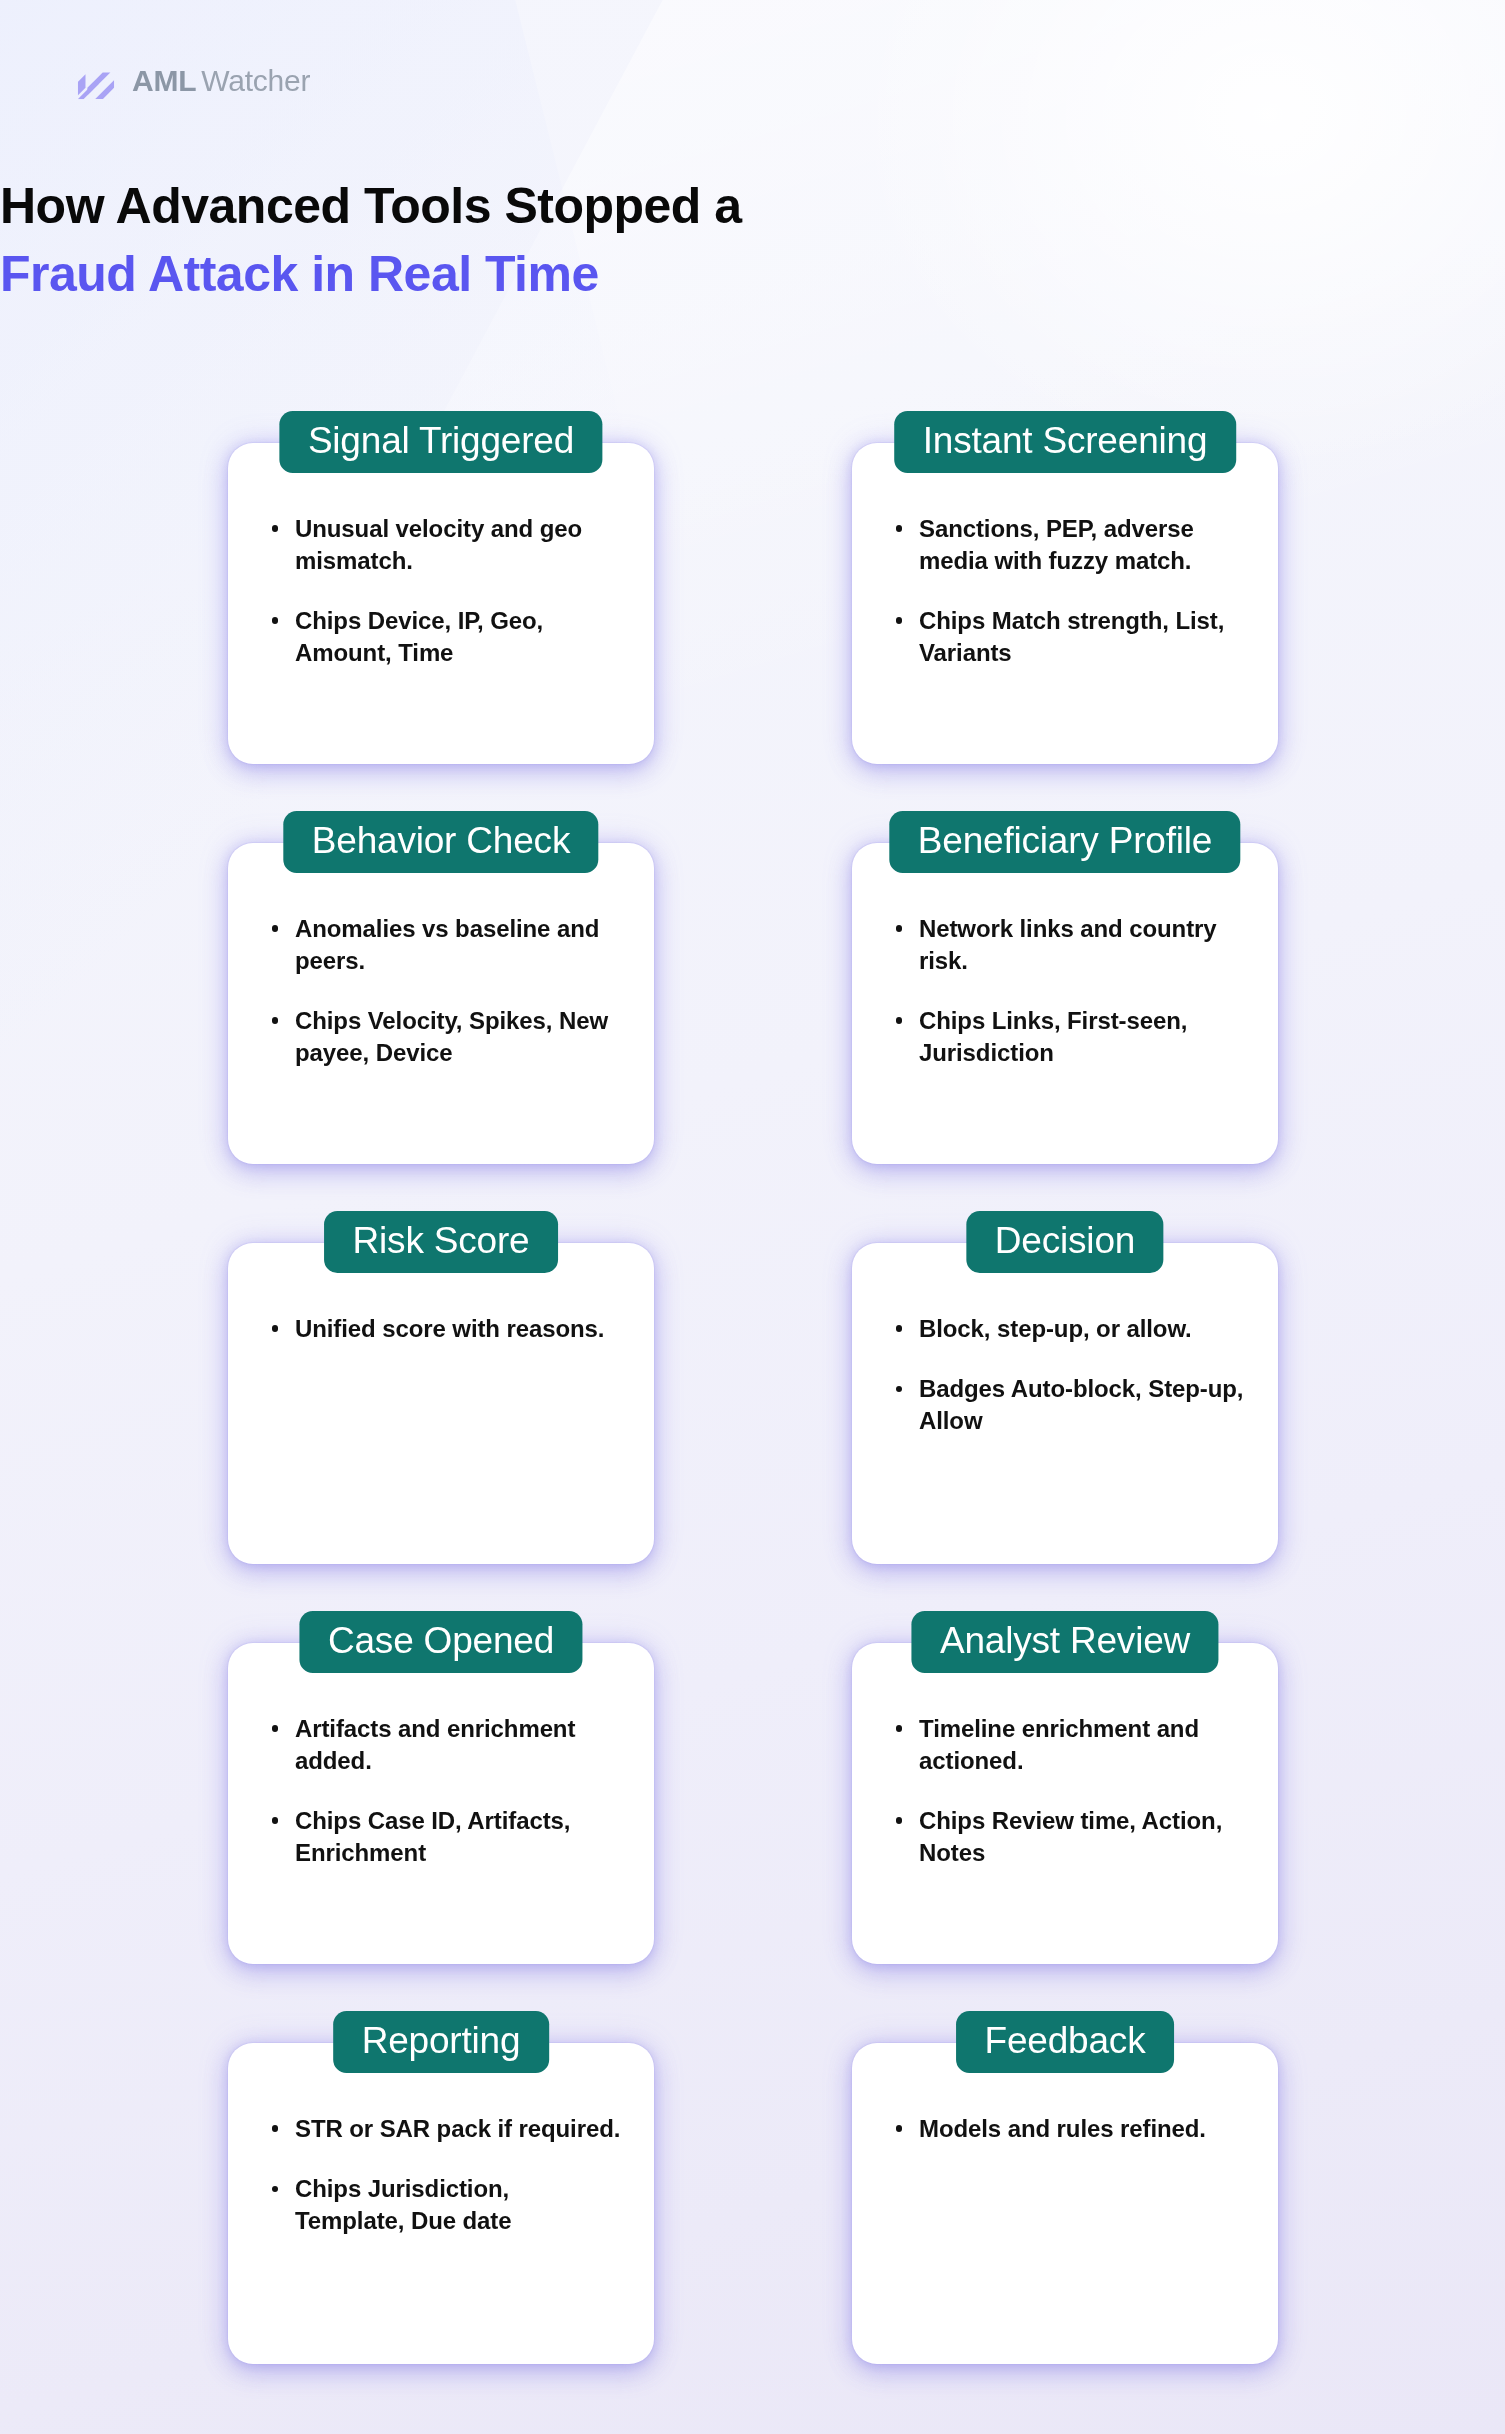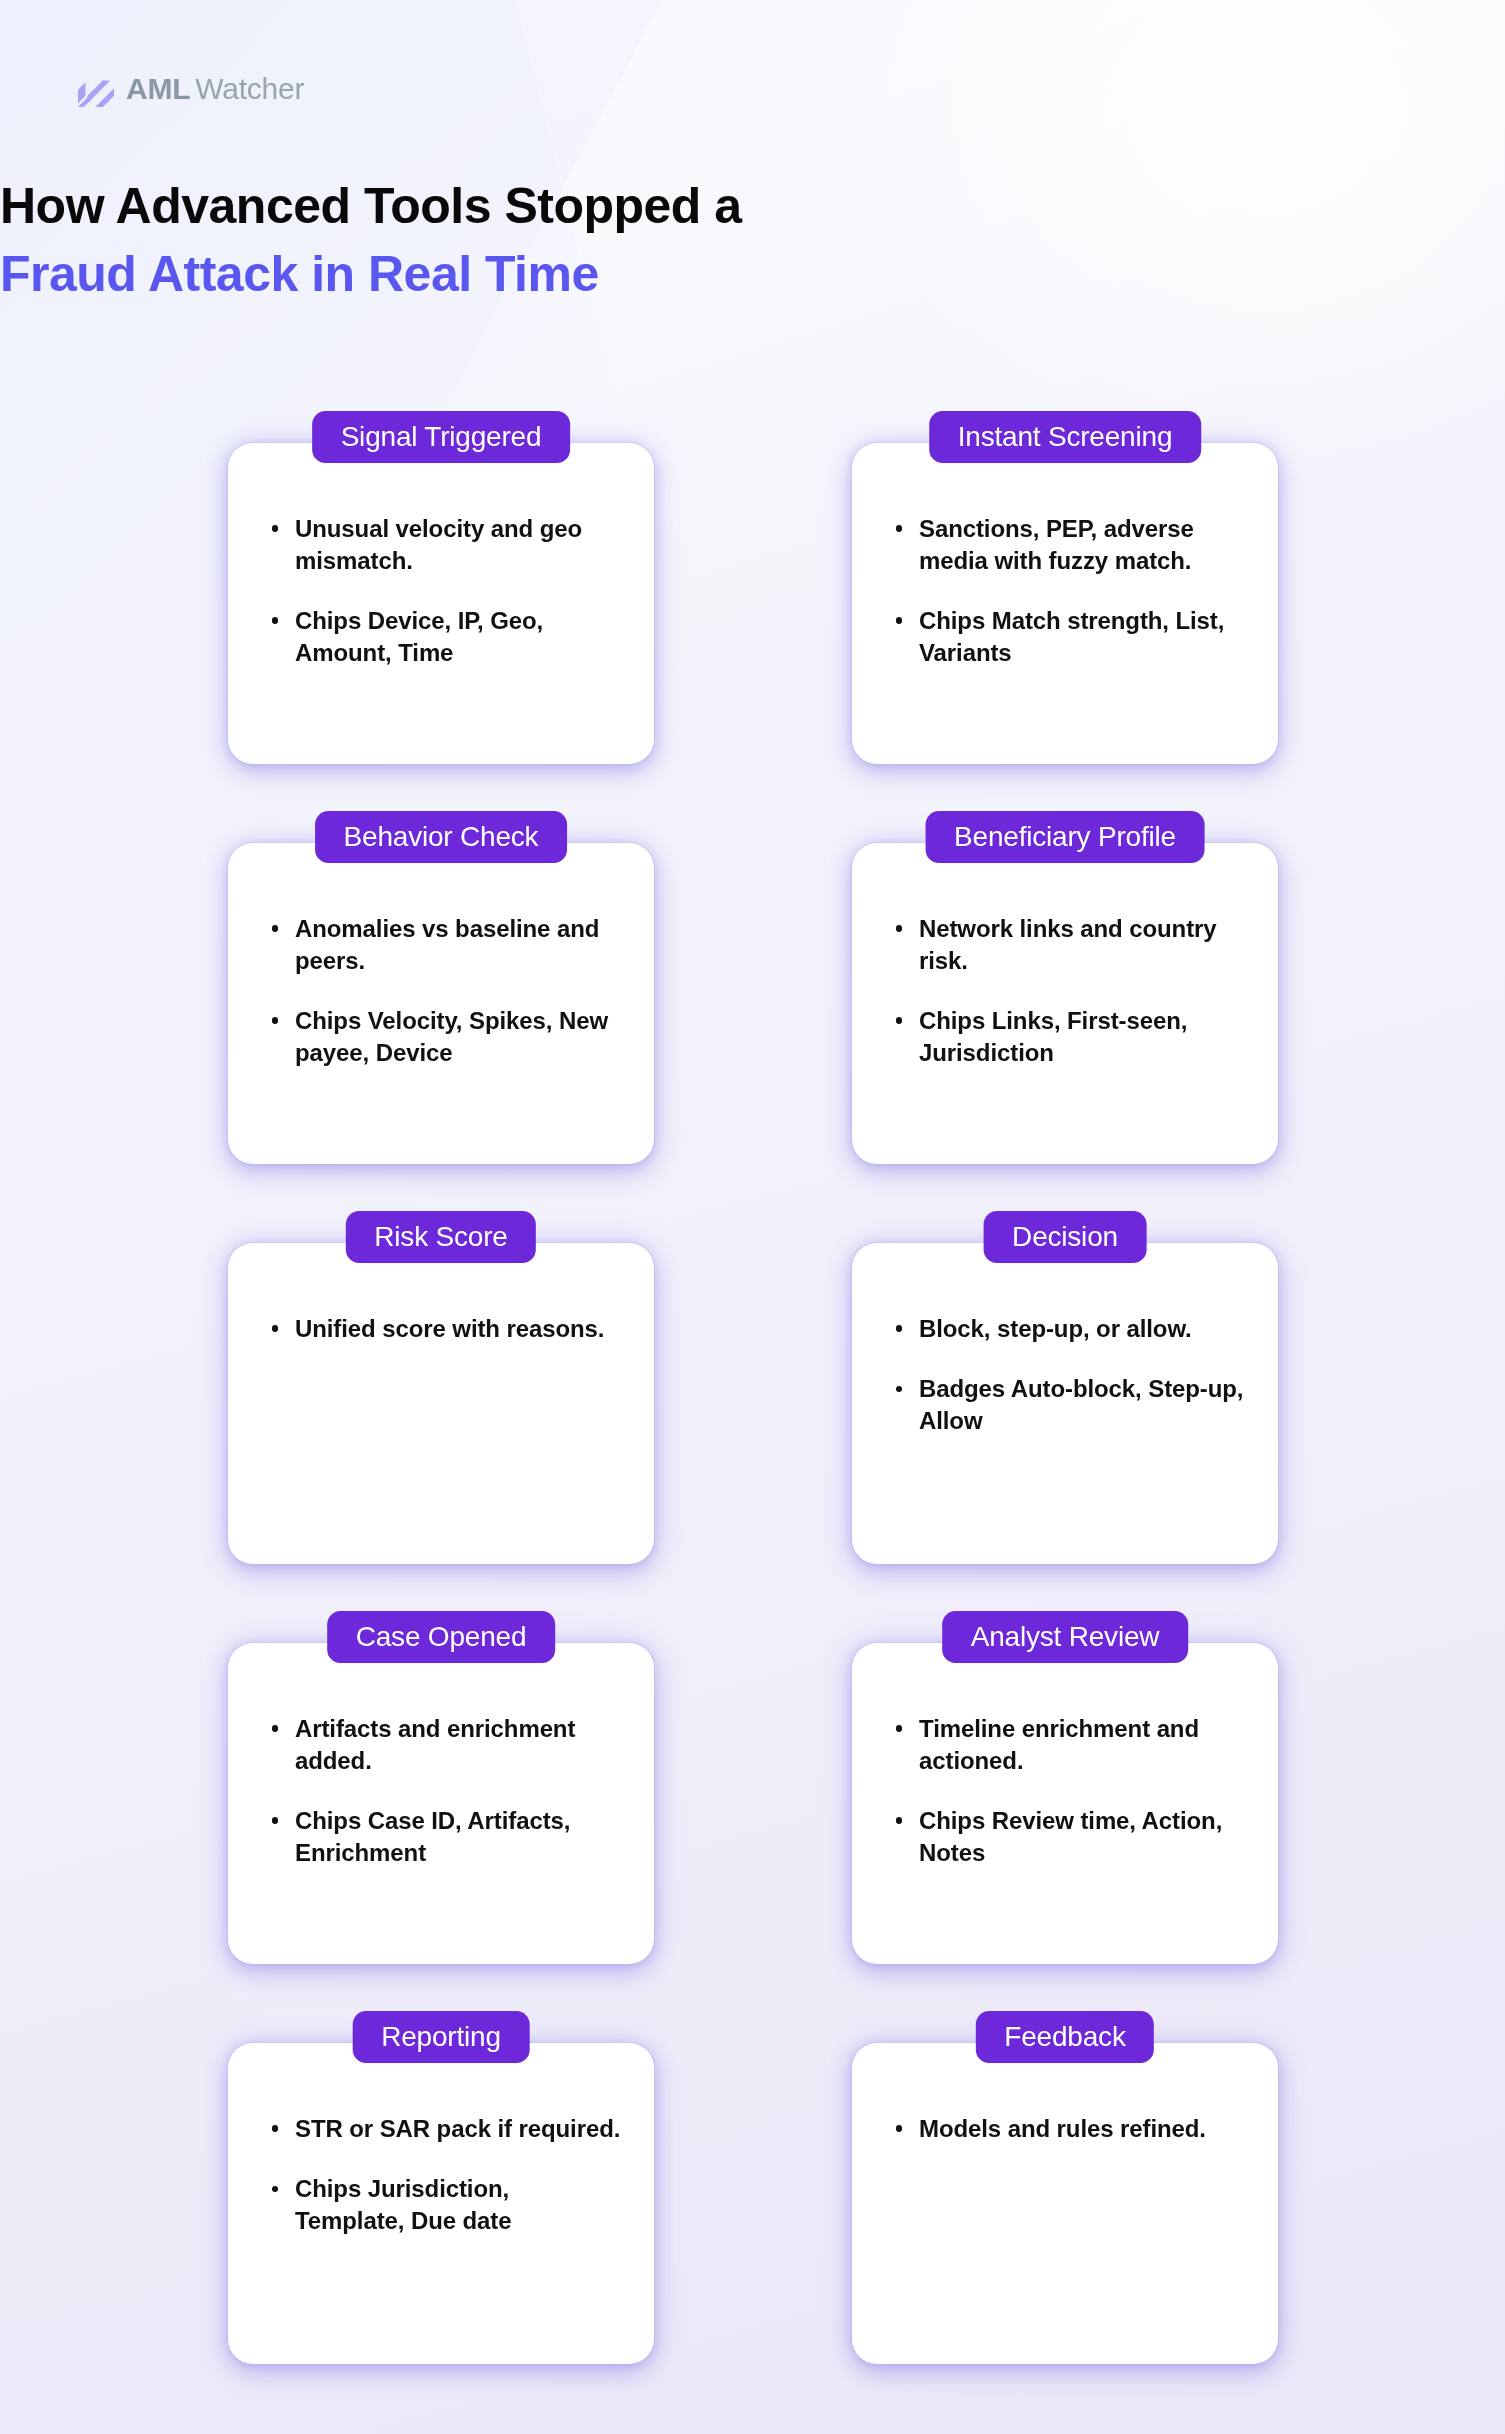--- a/index.html
+++ b/index.html
@@ -67,25 +67,25 @@
   .page {
     position: relative;
     z-index: 2;
     width: 1506px;
     height: 2435px;
   }
 
   
   .logo {
     position: absolute;
-    top: 67px;
+    top: 59px;
     left: 74px;
     display: flex;
     align-items: center;
-    gap: 8px;
+    gap: 14px;
   }
   .logo-mark {
     width: 44px;
     height: 44px;
     display: block;
   }
   .logo-text {
     font-size: 30px;
     letter-spacing: -0.2px;
     white-space: nowrap;
@@ -149,25 +149,25 @@
       0 1.9px 9.5px rgba(124,112,226,0.22),
       0 0 28.5px rgba(150,140,245,0.28);
     z-index: 1;
   }
 
   .card-badge {
     position: absolute;
     top: 0;
     left: 50%;
     transform: translateX(-50%);
-    background: #6d28d9;
+    background: #0f766e;
     color: #ffffff;
     border-radius: 13.3px;
     padding: 10.5px 28.5px 12.4px;
-    font-size: 28px;
+    font-size: 37px;
     font-weight: 400;
     line-height: 1.05;
     white-space: nowrap;
     z-index: 3;
     letter-spacing: -0.2px;
   }
 
   .card-content {
     position: absolute;
     top: 32px;

